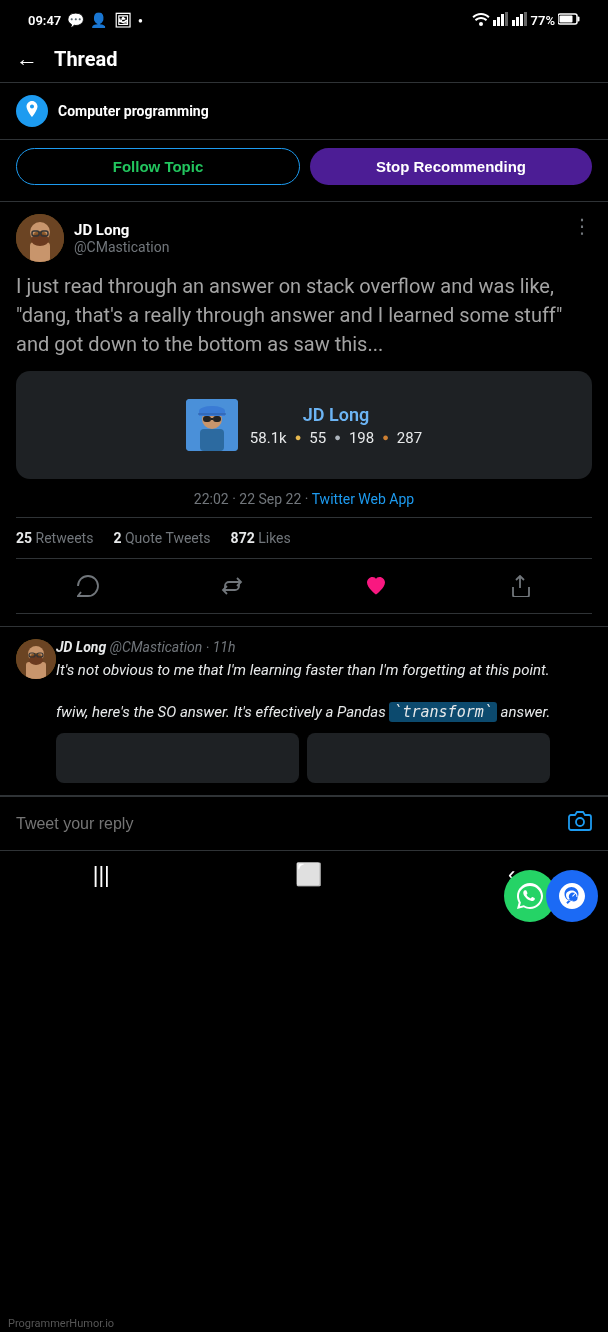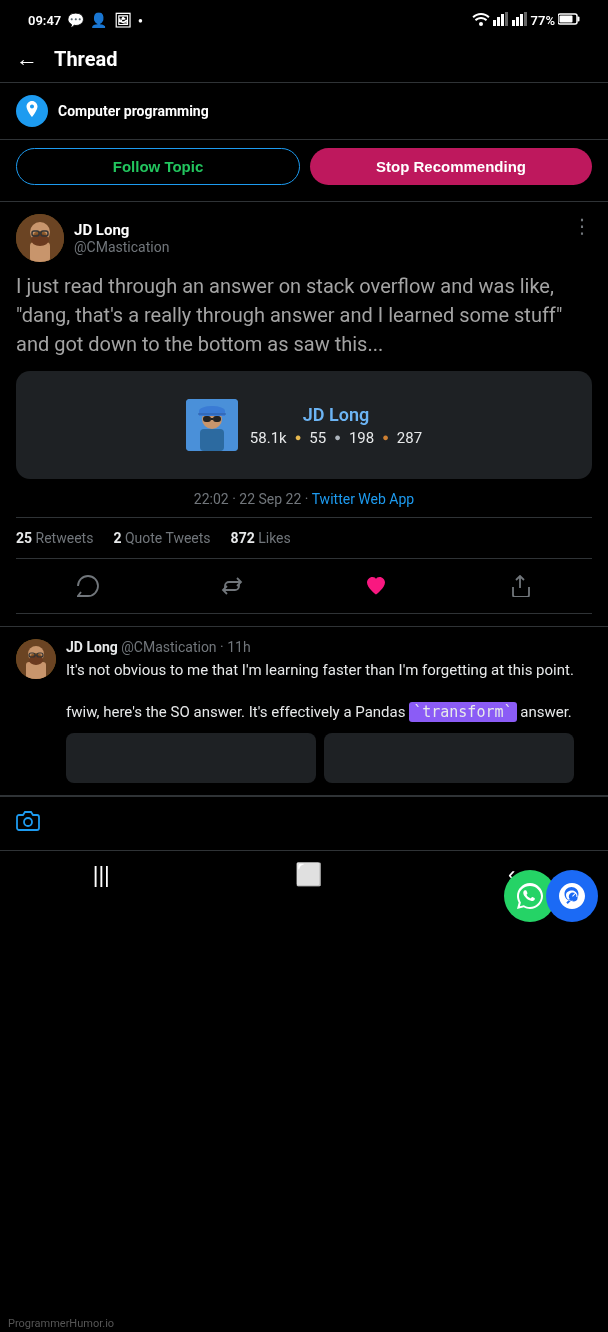--- a/index.html
+++ b/index.html
@@ -85,21 +85,21 @@
       color: #22c55e;
       border-radius: 9999px;
       font-size: 15px;
       font-weight: 700;
       cursor: pointer;
     }
     .btn-stop {
       flex: 1;
       padding: 9px 16px;
       border: none;
-      background: #be185d;
+      background: #4c1d95;
       color: #fff;
       border-radius: 9999px;
       font-size: 15px;
       font-weight: 600;
       cursor: pointer;
     }
 
     
     .tweet-container {
       padding: 12px 16px;
@@ -286,21 +286,21 @@
     }
 
     
     .reply-tweet {
       padding: 12px 16px;
       border-bottom: 1px solid #2f3336;
     }
     .reply-author-row {
       display: flex;
       align-items: flex-start;
-      gap: 10px;
+      font-style: italic;
     }
     .reply-avatar {
       width: 40px;
       height: 40px;
       border-radius: 50%;
       overflow: hidden;
       flex-shrink: 0;
       background: linear-gradient(135deg, #8B6914 0%, #5a3e1b 50%, #8B6914 100%);
     }
     .reply-info {}
@@ -311,21 +311,21 @@
     .reply-name { font-weight: 700; color: #e7e9ea; }
     .reply-handle { color: #71767b; }
     .reply-time { color: #71767b; }
     .reply-text {
       font-size: 15px;
       line-height: 1.5;
       color: #e7e9ea;
     }
     .reply-text .code {
       font-family: monospace;
-      background: #8b5cf6;
+      background: #0c4a6e;
       padding: 1px 4px;
       border-radius: 3px;
     }
 
     
     .reply-images {
       display: flex;
       gap: 8px;
       margin-top: 10px;
     }
@@ -610,20 +610,21 @@
       </p>
       <div class="reply-images">
         <div class="img-placeholder"></div>
         <div class="img-placeholder"></div>
       </div>
     </div>
   </div>
 </div>
 
 <div class="reply-input-bar">
+  <input class="reply-input" type="text" placeholder="Tweet your reply" style="">
   <span class="camera-icon">
     <svg width="24" height="24" viewBox="0 0 24 24" fill="none" stroke="#1d9bf0" stroke-width="1.8">
       <path d="M23 19a2 2 0 01-2 2H3a2 2 0 01-2-2V8a2 2 0 012-2h4l2-3h6l2 3h4a2 2 0 012 2z"></path>
       <circle cx="12" cy="13" r="4"></circle>
     </svg>
   </span>
 </div>
 
 <div class="bottom-nav">
   <button class="nav-btn">|||</button>

